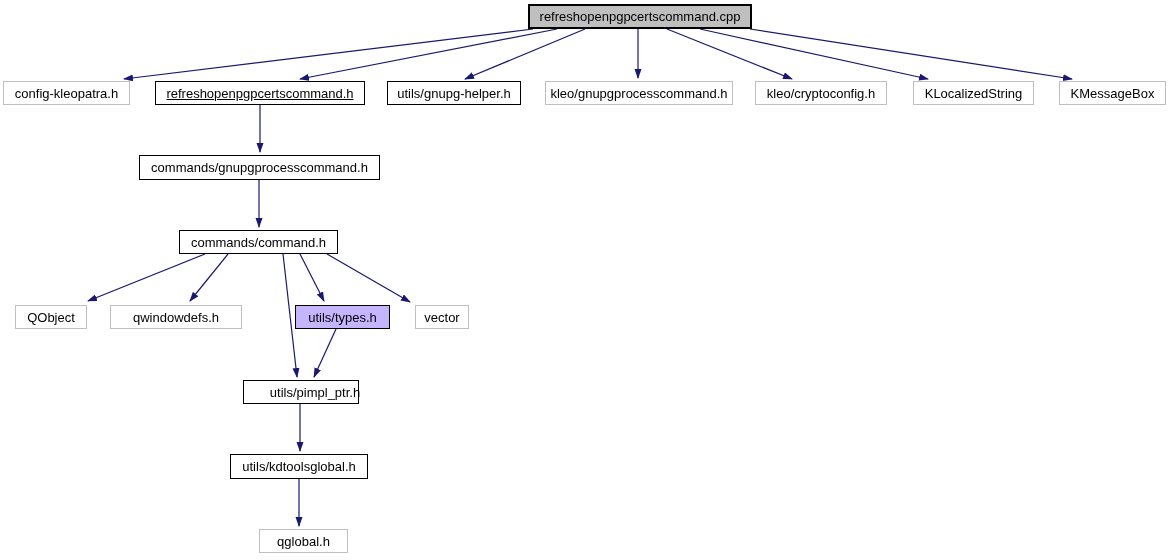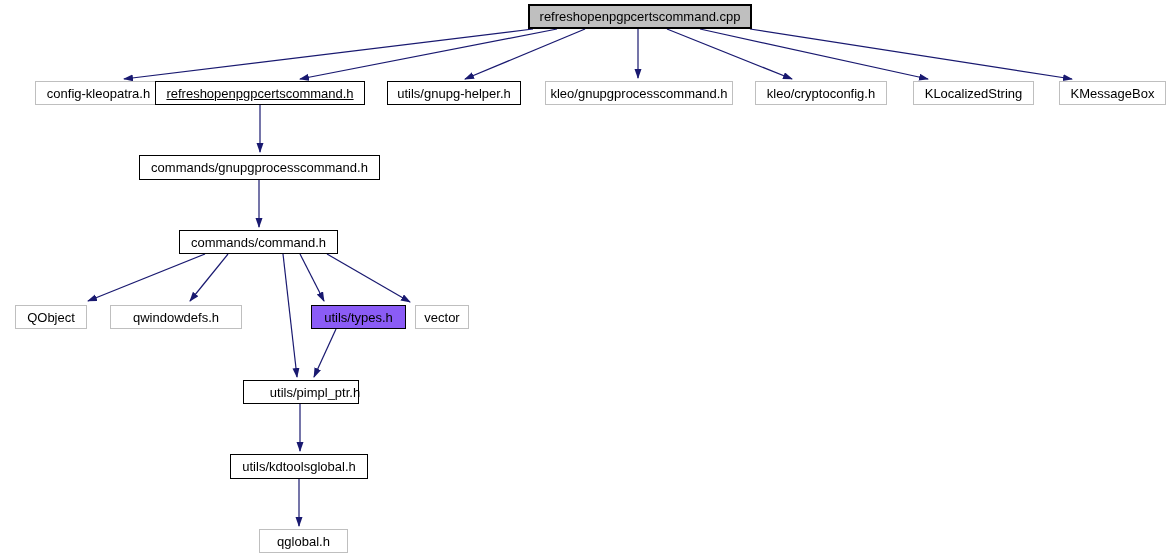--- a/index.html
+++ b/index.html
@@ -60,30 +60,30 @@
         <line x1="283" y1="254" x2="297" y2="377" stroke="#191970" stroke-width="1.2" marker-end="url(#arrowhead)"></line>
         <line x1="300" y1="254" x2="324" y2="301" stroke="#191970" stroke-width="1.2" marker-end="url(#arrowhead)"></line>
         <line x1="327" y1="254" x2="410" y2="302" stroke="#191970" stroke-width="1.2" marker-end="url(#arrowhead)"></line>
         <line x1="336" y1="329" x2="314" y2="377" stroke="#191970" stroke-width="1.2" marker-end="url(#arrowhead)"></line>
         <line x1="300" y1="404" x2="300" y2="451" stroke="#191970" stroke-width="1.2" marker-end="url(#arrowhead)"></line>
         <line x1="299" y1="479" x2="299" y2="526" stroke="#191970" stroke-width="1.2" marker-end="url(#arrowhead)"></line>
       </g>
   </svg>
   <div id="nodes">
       <div class="node root" style="left: 528px; top: 4px; width: 224px; height: 25px; color: rgb(0, 0, 0); background: rgb(191, 191, 191); border-color: rgb(0, 0, 0);">refreshopenpgpcertscommand.cpp</div>
-      <div class="node external" style="left: 3px; top: 81px; width: 127px; height: 24px; color: rgb(0, 0, 0); background: rgb(255, 255, 255); border-color: rgb(191, 191, 191); margin-left: 32px;">config-kleopatra.h</div>
+      <div class="node external" style="left: 3px; top: 81px; width: 127px; height: 24px; color: rgb(0, 0, 0); background: rgb(255, 255, 255); border-color: rgb(191, 191, 191);">config-kleopatra.h</div>
       <div class="node documented" style="left: 155px; top: 81px; width: 210px; height: 24px; color: rgb(0, 0, 0); background: rgb(255, 255, 255); border-color: rgb(0, 0, 0); text-decoration: underline;">refreshopenpgpcertscommand.h</div>
       <div class="node documented" style="left: 387px; top: 81px; width: 134px; height: 24px; color: rgb(0, 0, 0); background: rgb(255, 255, 255); border-color: rgb(0, 0, 0);">utils/gnupg-helper.h</div>
       <div class="node external" style="left: 545px; top: 81px; width: 188px; height: 24px; color: rgb(0, 0, 0); background: rgb(255, 255, 255); border-color: rgb(191, 191, 191);">kleo/gnupgprocesscommand.h</div>
       <div class="node external" style="left: 755px; top: 81px; width: 132px; height: 24px; color: rgb(0, 0, 0); background: rgb(255, 255, 255); border-color: rgb(191, 191, 191);">kleo/cryptoconfig.h</div>
       <div class="node external" style="left: 913px; top: 81px; width: 121px; height: 24px; color: rgb(0, 0, 0); background: rgb(255, 255, 255); border-color: rgb(191, 191, 191);">KLocalizedString</div>
       <div class="node external" style="left: 1059px; top: 81px; width: 107px; height: 24px; color: rgb(0, 0, 0); background: rgb(255, 255, 255); border-color: rgb(191, 191, 191);">KMessageBox</div>
       <div class="node documented" style="left: 139px; top: 155px; width: 241px; height: 25px; color: rgb(0, 0, 0); background: rgb(255, 255, 255); border-color: rgb(0, 0, 0);">commands/gnupgprocesscommand.h</div>
       <div class="node documented" style="left: 179px; top: 230px; width: 159px; height: 24px; color: rgb(0, 0, 0); background: rgb(255, 255, 255); border-color: rgb(0, 0, 0);">commands/command.h</div>
       <div class="node external" style="left: 15px; top: 305px; width: 72px; height: 24px; color: rgb(0, 0, 0); background: rgb(255, 255, 255); border-color: rgb(191, 191, 191);">QObject</div>
       <div class="node external" style="left: 110px; top: 305px; width: 132px; height: 24px; color: rgb(0, 0, 0); background: rgb(255, 255, 255); border-color: rgb(191, 191, 191);">qwindowdefs.h</div>
-      <div class="node documented" style="left: 311px; top: 305px; width: 95px; height: 24px; color: rgb(0, 0, 0); background: #8b5cf6; border-color: rgb(0, 0, 0);">utils/types.h</div>
+      <div class="node documented" style="left: 295px; top: 305px; width: 95px; height: 24px; color: rgb(0, 0, 0); background: #c4b5fd; border-color: rgb(0, 0, 0);">utils/types.h</div>
       <div class="node external" style="left: 415px; top: 305px; width: 54px; height: 24px; color: rgb(0, 0, 0); background: rgb(255, 255, 255); border-color: rgb(191, 191, 191);">vector</div>
       <div class="node documented" style="left: 243px; top: 380px; width: 116px; height: 24px; color: rgb(0, 0, 0); background: rgb(255, 255, 255); border-color: rgb(0, 0, 0); padding-left: 28px;">utils/pimpl_ptr.h</div>
       <div class="node documented" style="left: 230px; top: 454px; width: 138px; height: 25px; color: rgb(0, 0, 0); background: rgb(255, 255, 255); border-color: rgb(0, 0, 0);">utils/kdtoolsglobal.h</div>
       <div class="node external" style="left: 259px; top: 529px; width: 89px; height: 24px; color: rgb(0, 0, 0); background: rgb(255, 255, 255); border-color: rgb(191, 191, 191);">qglobal.h</div>
     </div>
 </div>
 
 </body></html>

